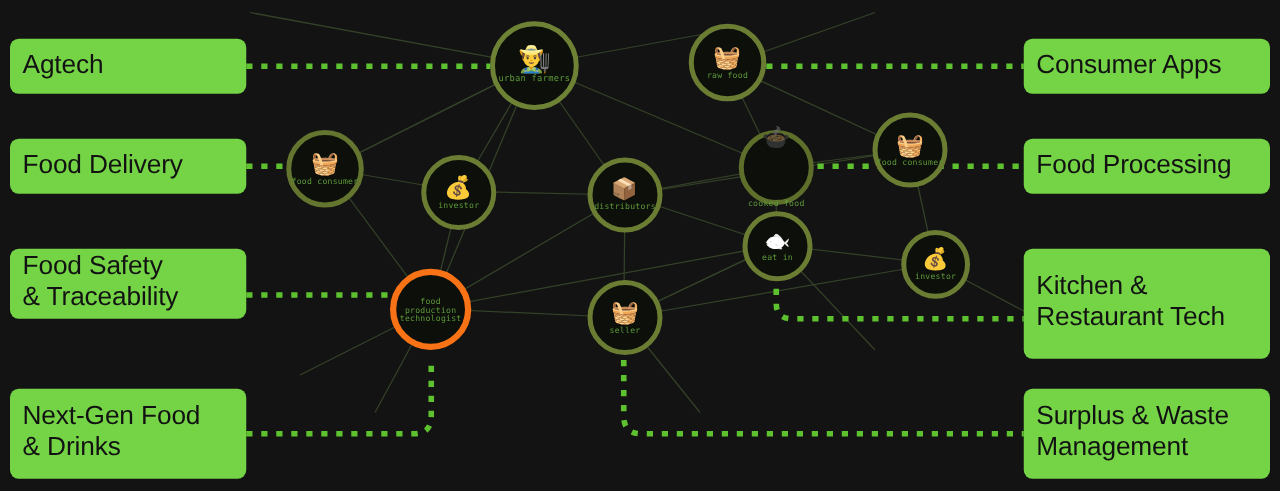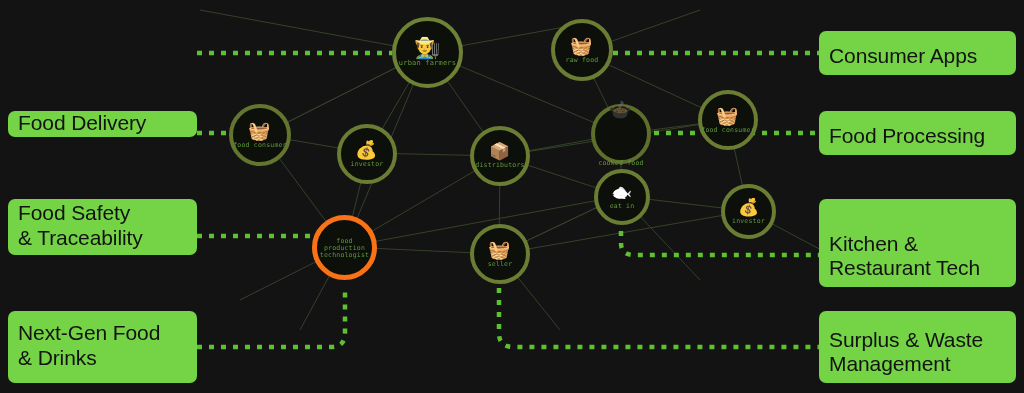--- a/index.html
+++ b/index.html
@@ -66,21 +66,21 @@
   }
   .pill-text {
     color: #121212;
     font-family: "Liberation Sans", sans-serif;
     font-size: 21px;
     line-height: 1.17;
     white-space: pre-line;
     letter-spacing: -0.1px;
   }
   .pill.left  { justify-content: flex-start; }
-  .pill.right { justify-content: flex-start; align-items: flex-end; }
+  .pill.right { justify-content: flex-start; }
 </style>
 </head>
 <body>
 
 <div id="canvas">
 
   <svg id="graph-svg" viewBox="0 0 1024 393" xmlns="http://www.w3.org/2000/svg">
 
     <g stroke="#36452a" stroke-width="1" fill="none" opacity="0.95">
       <path d="M427,52 L262,135"></path>
@@ -181,22 +181,25 @@
     <span class="node-label" style="font-size:6.5px;">food
 production
 technologist</span>
   </div>
 
   <div class="node" style="left:470px; top:224px; width:60px; height:60px; border:4px solid #6a7d33;">
     <span class="node-emoji" style="font-size:18px;">🧺</span>
     <span class="node-label" style="font-size:6.5px;">seller</span>
   </div>
 
-
-  <div class="pill left" style="left:8px; top:111px; width:189px; height:26px;">
+  <div class="pill left" style="left:8px; top:31px; width:189px; height:44px;">
+    <span class="pill-text">Agtech</span>
+  </div>
+
+  <div class="pill left" style="left:8px; top:111px; width:189px; height:44px;">
     <span class="pill-text">Food Delivery</span>
   </div>
 
   <div class="pill left" style="left:8px; top:199px; width:189px; height:56px;">
     <span class="pill-text">Food Safety
 &amp; Traceability</span>
   </div>
 
   <div class="pill left" style="left:8px; top:311px; width:189px; height:72px;">
     <span class="pill-text">Next-Gen Food

